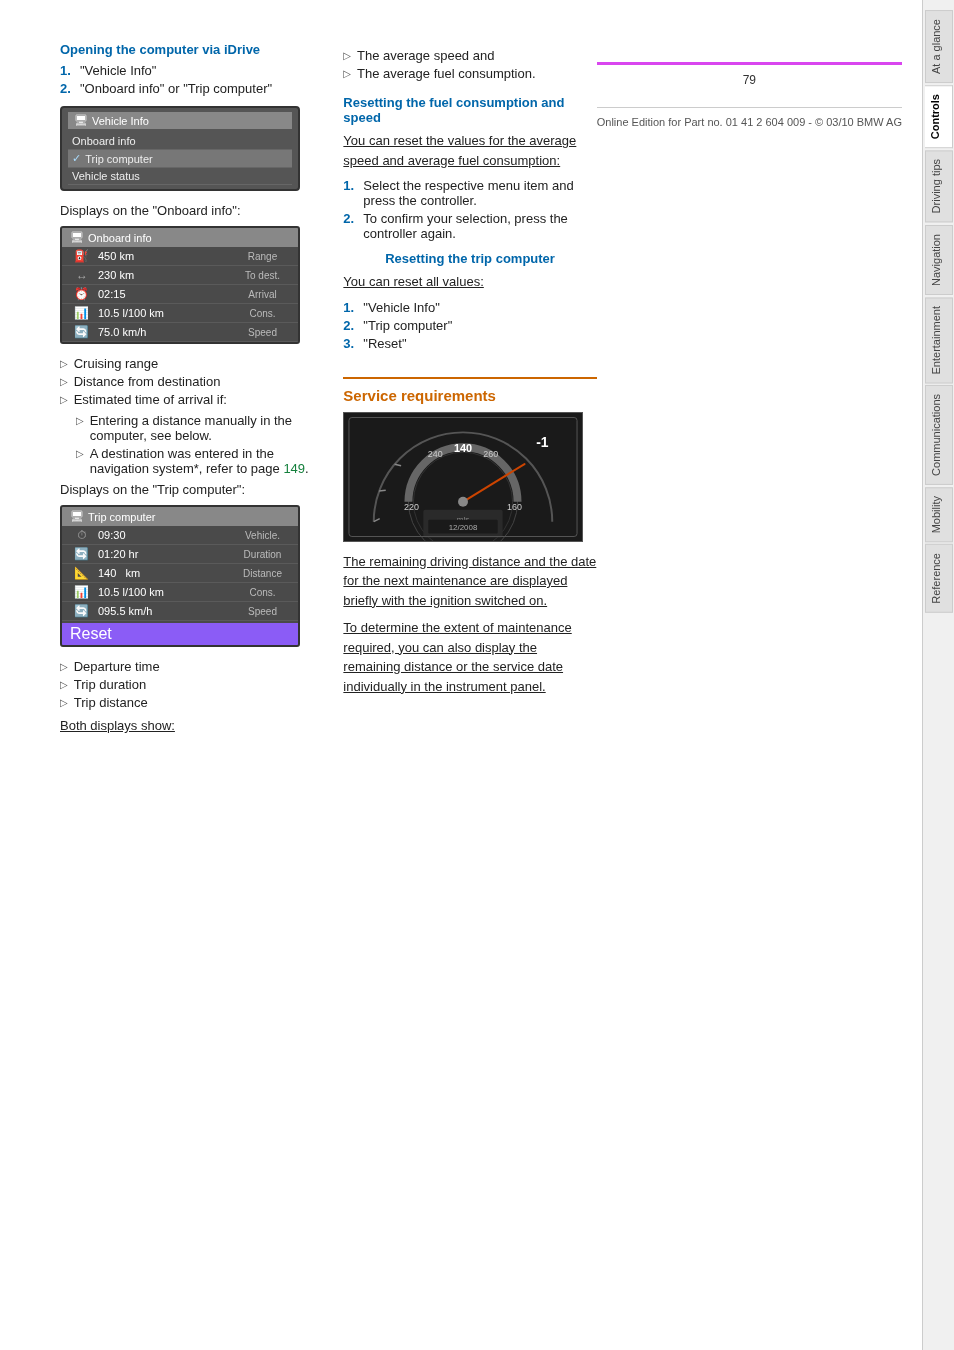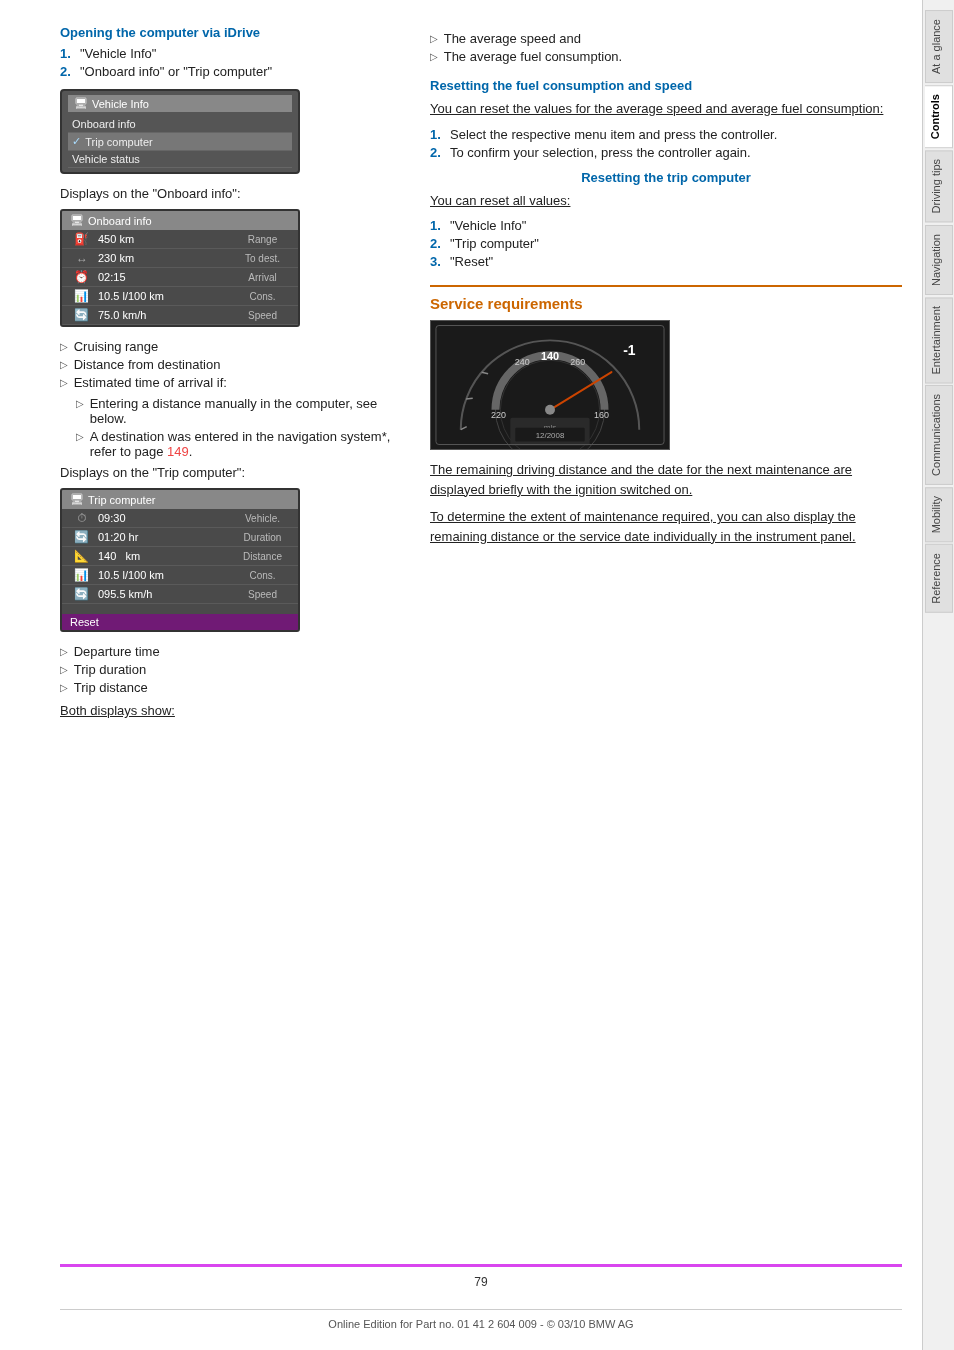--- a/index.html
+++ b/index.html
@@ -50,23 +50,22 @@
     .tab-item.active {
       background: #fff;
       border-right: none;
       color: #000;
       font-weight: bold;
     }
 
     
     .main-content {
       flex: 1;
-      padding: 25px 20px 20px 60px;
-      display: flex;
-      flex-direction: column;
+      padding: 42px 20px 20px 60px;
+      display: flex;
     }
 
     
     .two-col {
       display: flex;
       gap: 30px;
       flex: 1;
     }
 
     .left-col {
@@ -250,30 +249,30 @@
       background: #4a4a4a;
       border: 2px solid #333;
       border-radius: 3px;
       width: 240px;
       margin: 8px 0 12px 0;
       overflow: hidden;
       position: relative;
     }
 
     .trip-reset-bar {
-      background: #701a75;
+      background: #8b5cf6;
       color: #fff;
-      font-size: 11px;
+      font-size: 16px;
       padding: 2px 8px;
-      margin-top: 10px;
+      margin-top: 2px;
     }
 
     
     .service-section {
-      margin-top: 16px;
+      margin-top: 26px;
       border-top: 2px solid #cc6600;
       padding-top: 8px;
     }
 
     .service-image {
       width: 240px;
       height: 130px;
       background: #222;
       border: 1px solid #555;
       margin-bottom: 10px;
@@ -308,21 +307,21 @@
     }
 
     .body-text {
       font-size: 13px;
       line-height: 1.5;
       margin-bottom: 8px;
       text-decoration: underline;
     }
 
     .link-text {
-      color: #ef4444;
+      color: #15803d;
     }
 
     a { color: #0066aa; text-decoration: none; }
 
     .displays-text {
       font-size: 13px;
       margin: 6px 0;
     }
   </style>
 </head>

